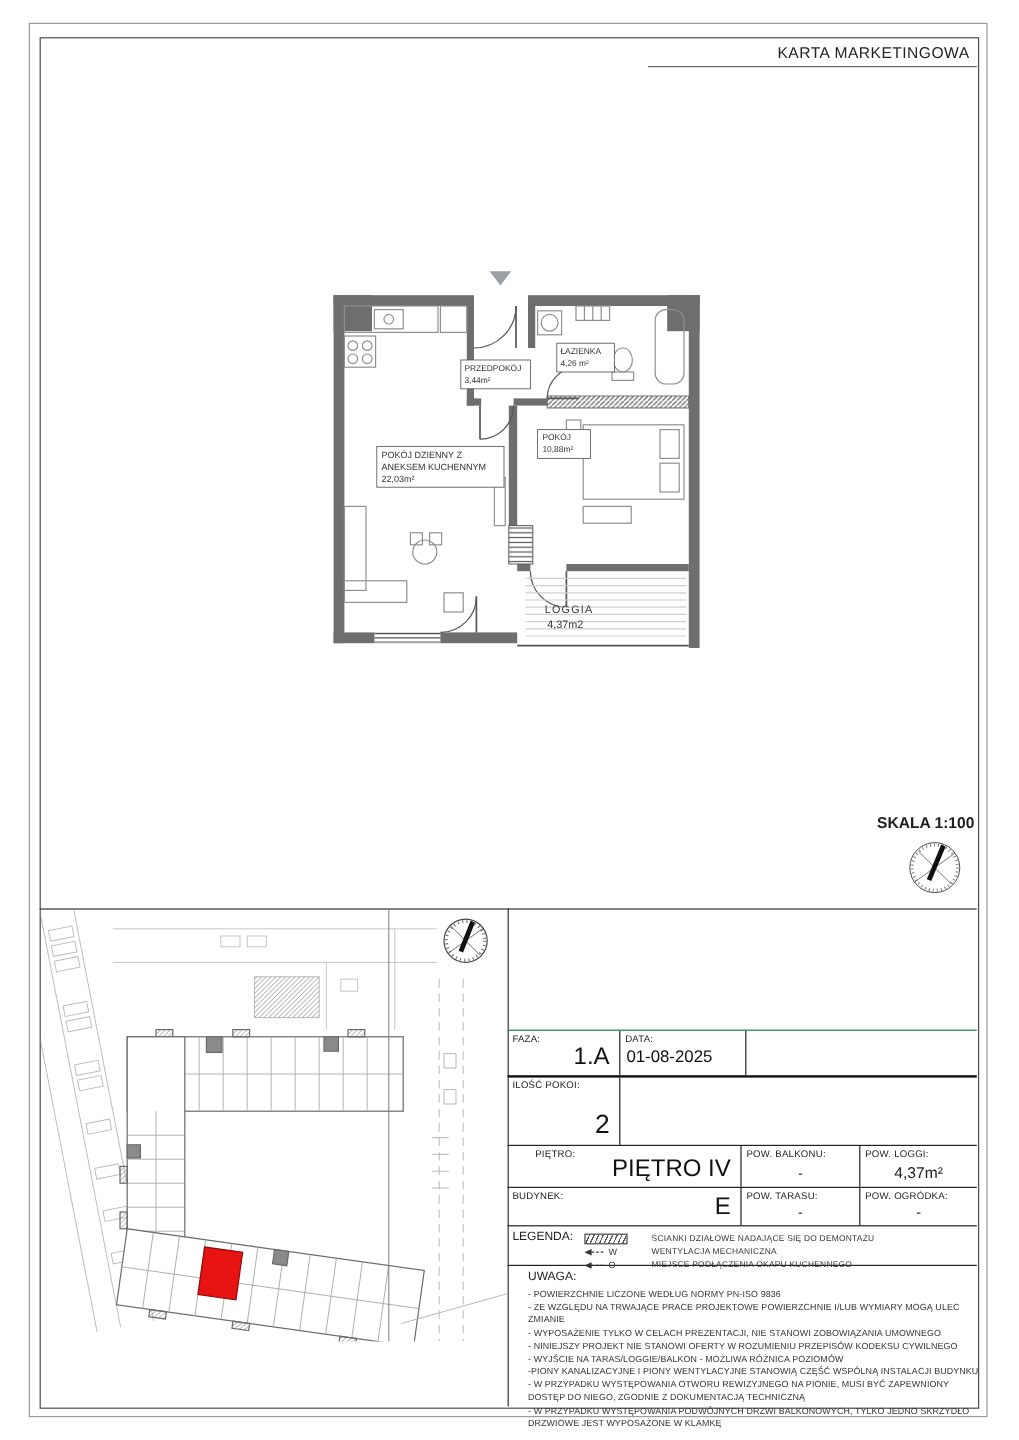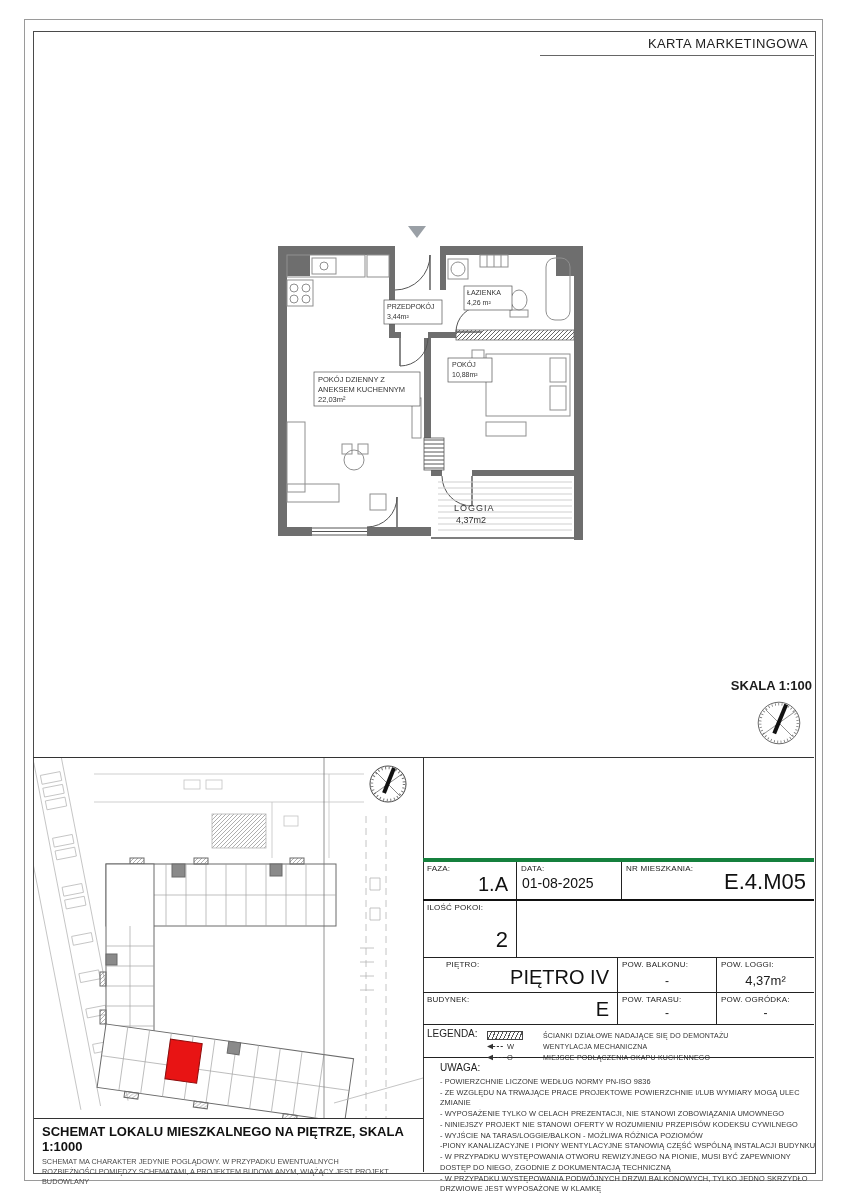--- a/index.html
+++ b/index.html
@@ -15,21 +15,21 @@
   .divider-v{position:absolute;left:423px;top:757px;width:0;height:415px;border-left:1px solid #333;}
 
   svg text{font-family:"Liberation Sans", sans-serif;}
 
   
   .caption{position:absolute;left:34px;top:1118px;width:389px;border-top:1px solid #333;padding:5px 8px 0 8px;box-sizing:border-box;}
   .caption-title{font-weight:bold;font-size:13px;color:#111;margin:0 0 3px 0;}
   .caption-sub{font-size:7.3px;color:#4a4a4a;line-height:1.4;width:352px;}
 
   
-  .tbl{position:absolute;left:423px;top:858px;width:391px;border-top:4px solid #15803d;box-sizing:border-box;font-size:8px;}
+  .tbl{position:absolute;left:423px;top:858px;width:391px;border-top:1px solid #15803d;box-sizing:border-box;font-size:8px;}
   .row{position:relative;display:flex;box-sizing:border-box;border-bottom:1px solid #222;}
   .row.thick{border-bottom:2px solid #111;}
   .cell{position:relative;box-sizing:border-box;border-right:1px solid #222;padding:2px 4px;}
   .cell.last{border-right:none;}
   .lbl{font-size:8px;color:#222;letter-spacing:.2px;}
   .big{position:absolute;right:8px;bottom:3px;font-size:20px;color:#111;}
   .huge{position:absolute;right:8px;bottom:4px;font-size:22px;color:#111;}
   .mid{position:absolute;left:5px;bottom:8px;font-size:14px;color:#111;}
   .dash{position:absolute;left:0;right:0;bottom:4px;text-align:center;font-size:12px;}
   .ctr{position:absolute;left:0;right:0;bottom:4px;text-align:center;font-size:13px;}
@@ -314,39 +314,31 @@
 
     <g>
       <circle cx="354" cy="26" r="18" fill="none" stroke="#444" stroke-width="1"></circle>
       <circle cx="354" cy="26" r="16" fill="none" stroke="#777" stroke-width="2.4" stroke-dasharray="1 2.6"></circle>
       <line x1="340" y1="36" x2="368" y2="16" stroke="#555" stroke-width="0.7"></line>
       <line x1="342" y1="14" x2="366" y2="38" stroke="#555" stroke-width="0.7"></line>
       <line x1="350" y1="35" x2="360" y2="10" stroke="#111" stroke-width="4"></line>
     </g>
   </svg>
 
-  <div class="caption">
-    <div class="caption-title">SCHEMAT LOKALU MIESZKALNEGO NA PIĘTRZE, SKALA 1:1000</div>
-    <div class="caption-sub">SCHEMAT MA CHARAKTER JEDYNIE POGLĄDOWY. W PRZYPADKU EWENTUALNYCH ROZBIEŻNOŚCI POMIĘDZY SCHEMATAMI, A PROJEKTEM BUDOWLANYM, WIĄŻĄCY JEST PROJEKT BUDOWLANY</div>
-  </div>
 
   <div class="tbl">
 
     <div class="row thick" style="height:39px;">
       <div class="cell" style="width:94px;">
         <div class="lbl">FAZA:</div>
         <div class="big">1.A</div>
       </div>
       <div class="cell" style="width:105px;">
         <div class="lbl">DATA:</div>
         <div class="mid">01-08-2025</div>
-      </div>
-      <div class="cell last" style="width:192px;">
-        <div class="lbl">NR MIESZKANIA:</div>
-        <div class="huge">E.4.M05</div>
       </div>
     </div>
 
     <div class="row" style="height:57px;">
       <div class="cell" style="width:94px;">
         <div class="lbl">ILOŚĆ POKOI:</div>
         <div class="huge">2</div>
       </div>
     </div>
 

